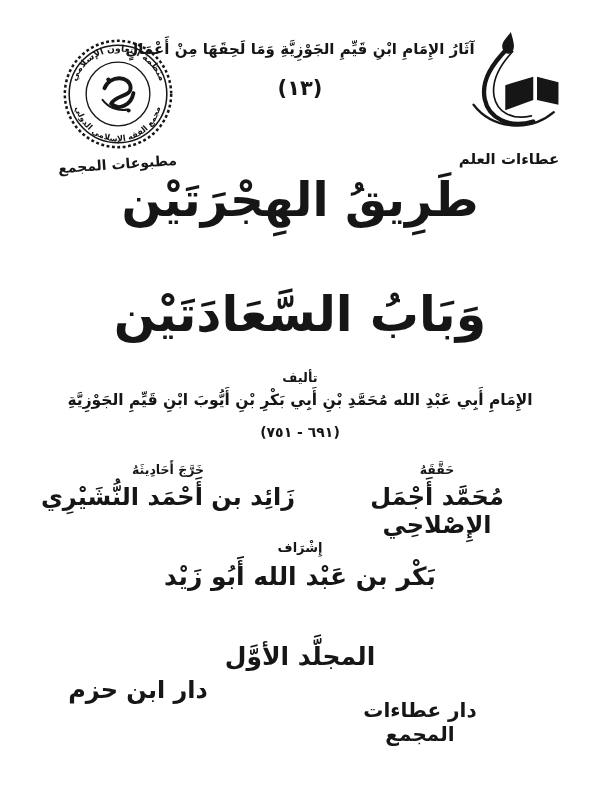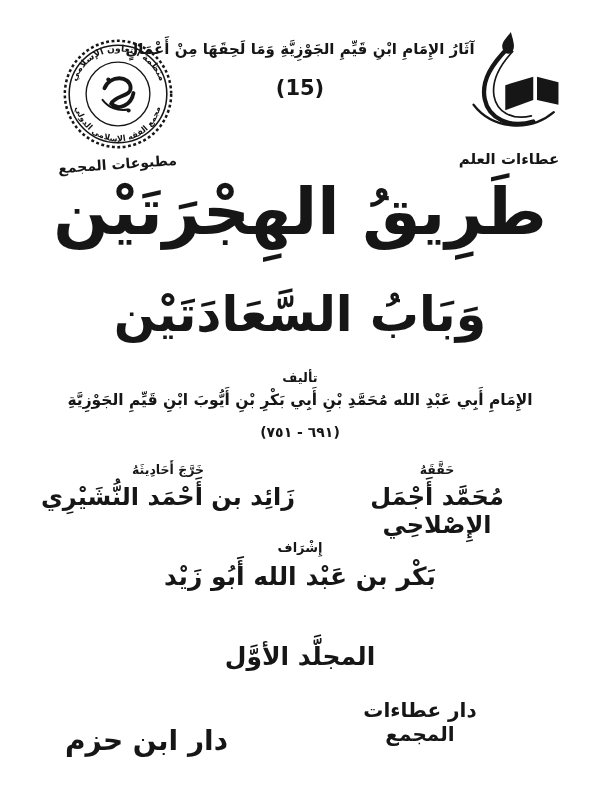--- a/index.html
+++ b/index.html
@@ -27,21 +27,21 @@
     margin-top:4px;font-size:14px;font-weight:bold;
     transform:rotate(-4deg);display:inline-block;
   }
 
   
   .logo-block{right:26px;top:26px;width:130px;text-align:center;}
   .logo-svg{display:block;margin:0 auto;}
   .logo-name{margin-top:2px;font-size:15px;font-weight:bold;}
 
   
-  .title-line1{top:168px;font-size:65px;font-weight:bold;line-height:1.35;}
+  .title-line1{top:168px;font-size:47px;font-weight:bold;line-height:1.35;}
   .title-line2{top:282px;font-size:49px;font-weight:bold;line-height:1.35;}
 
   
   .author-label{top:370px;font-size:13px;font-weight:bold;}
   .author-name{top:391px;font-size:15.5px;font-weight:bold;}
   .author-dates{top:424px;font-size:14px;font-weight:bold;}
 
   
   .credit-col{top:462px;text-align:center;}
   .credit-right{right:48px;width:230px;}
@@ -50,33 +50,33 @@
   .credit-name{font-size:24px;font-weight:bold;margin-top:6px;}
 
   
   .supervision-label{top:540px;font-size:13px;font-weight:bold;}
   .supervision-name{top:562px;font-size:25px;font-weight:bold;}
 
   
   .volume{top:642px;font-size:25px;font-weight:bold;}
 
   
-  .pub-left{left:48px;top:724px;width:180px;text-align:right;font-size:28px;font-weight:bold;}
+  .pub-left{left:48px;top:676px;width:180px;text-align:center;font-size:24px;font-weight:bold;}
   .pub-right{right:90px;top:698px;width:180px;text-align:center;font-size:20px;font-weight:bold;}
 
   .ink-stroke{stroke:#161616;}
   .ink-fill{fill:#161616;}
 </style>
 </head>
 <body>
 
 <div class="page">
 
   <div class="abs ctr series-title">آثَارُ الإِمَامِ ابْنِ قَيِّمِ الجَوْزِيَّةِ وَمَا لَحِقَهَا مِنْ أَعْمَالٍ</div>
-  <div class="abs ctr series-number" dir="rtl">(15)</div>
+  <div class="abs ctr series-number" dir="rtl">(١٣)</div>
 
   <div class="abs seal-block">
     <svg class="seal-svg" width="116" height="116" viewBox="0 0 120 120">
       <defs>
         <path id="sealTopArc" d="M 14,62 A 46,46 0 1 1 106,62" fill="none"></path>
         <path id="sealBottomArc" d="M 15,64 A 45,45 0 0 0 105,64" fill="none"></path>
       </defs>
       <circle cx="60" cy="60" r="55" fill="none" class="ink-stroke" stroke-width="2.6" stroke-dasharray="3 2.6"></circle>
       <circle cx="60" cy="60" r="50.5" fill="none" class="ink-stroke" stroke-width="1.6"></circle>
       <circle cx="60" cy="60" r="33" fill="none" class="ink-stroke" stroke-width="1.4"></circle>

